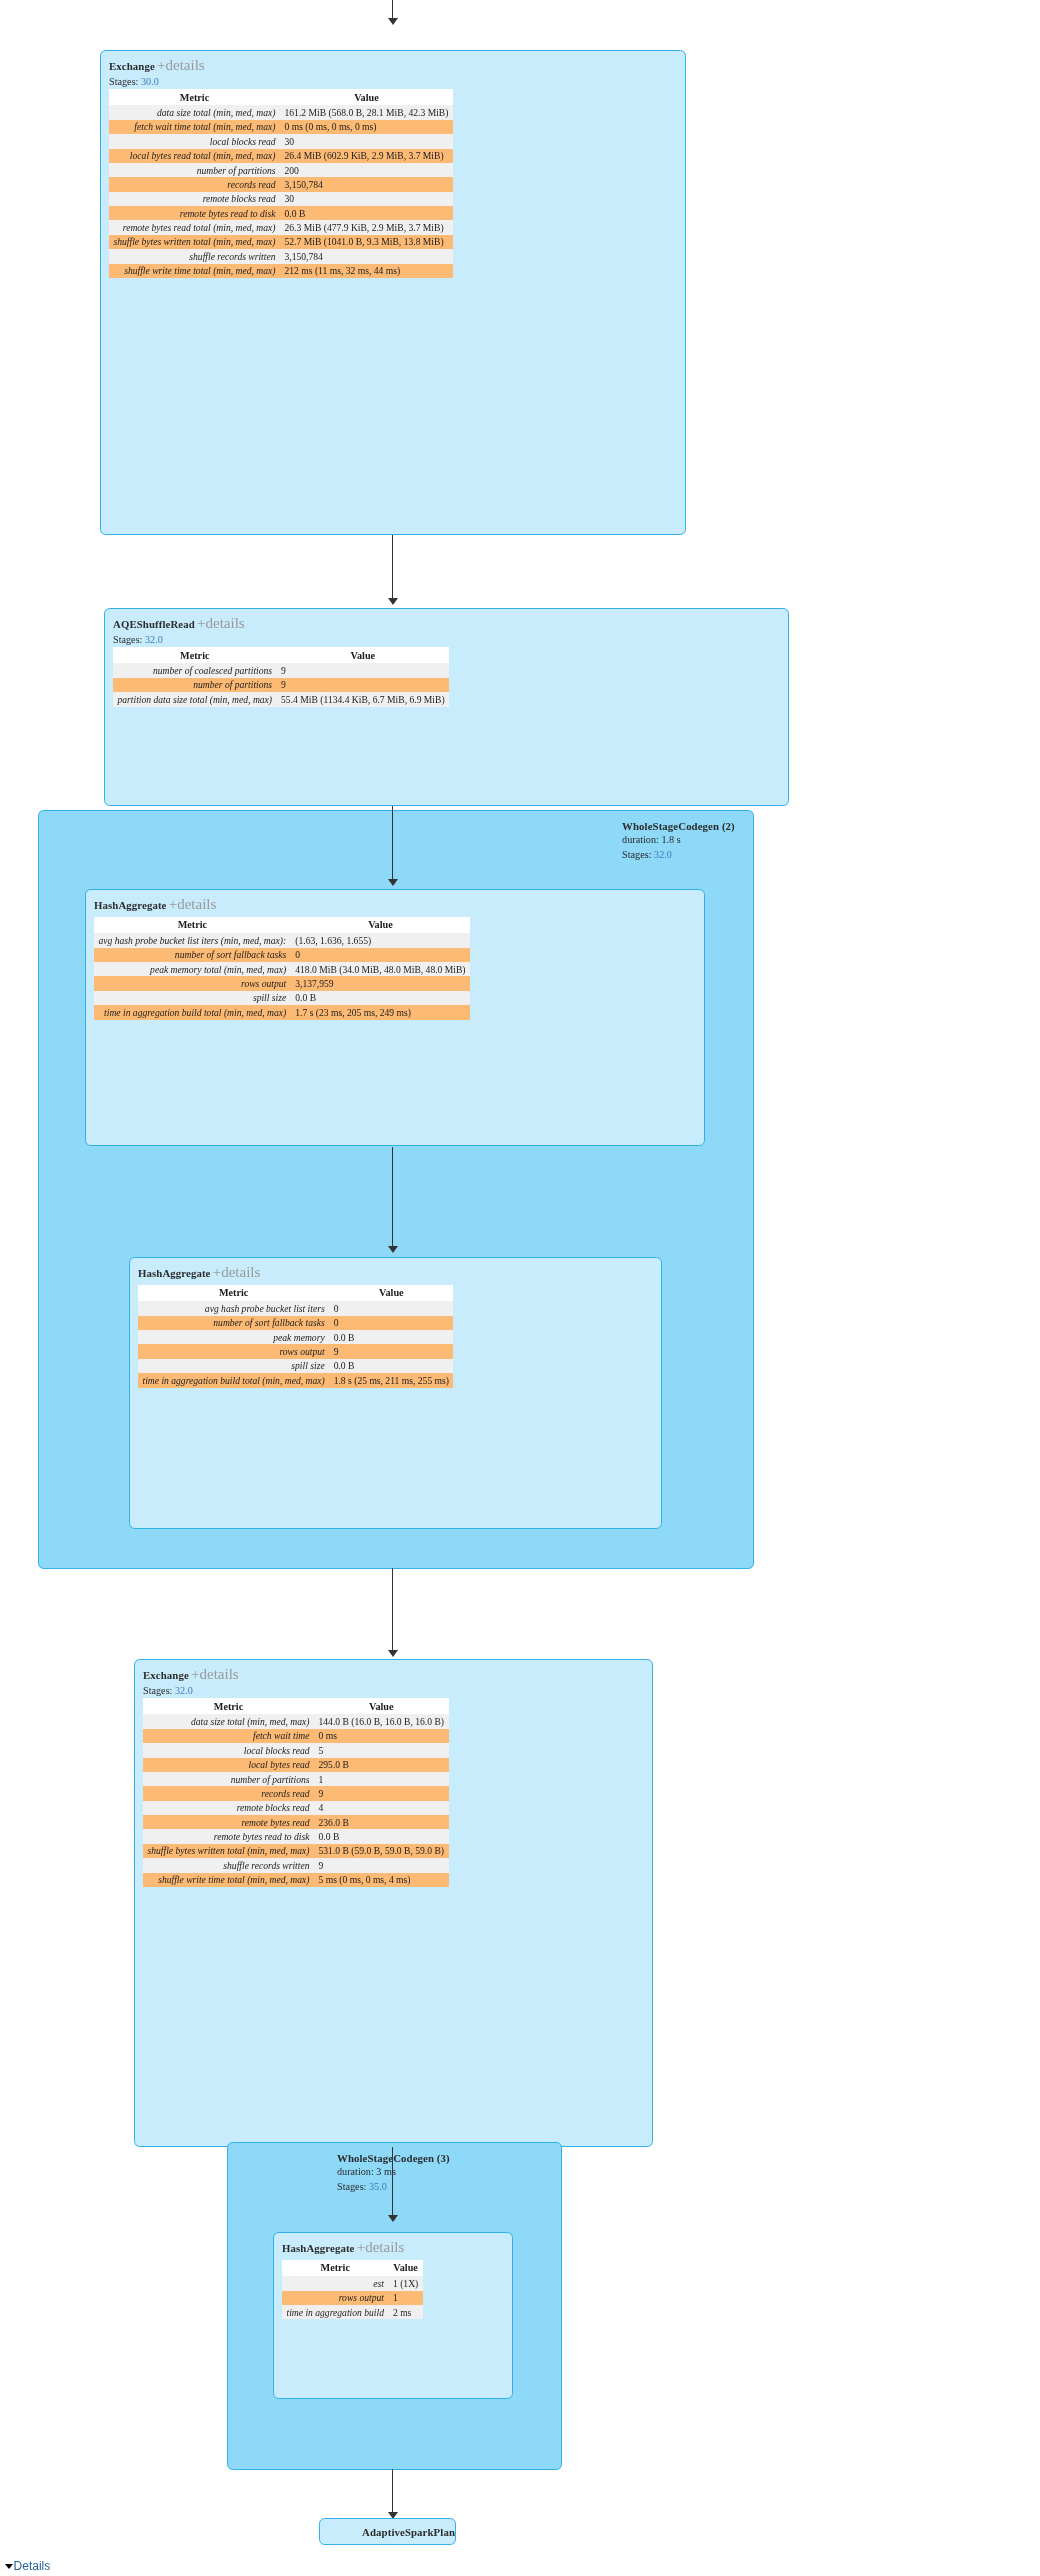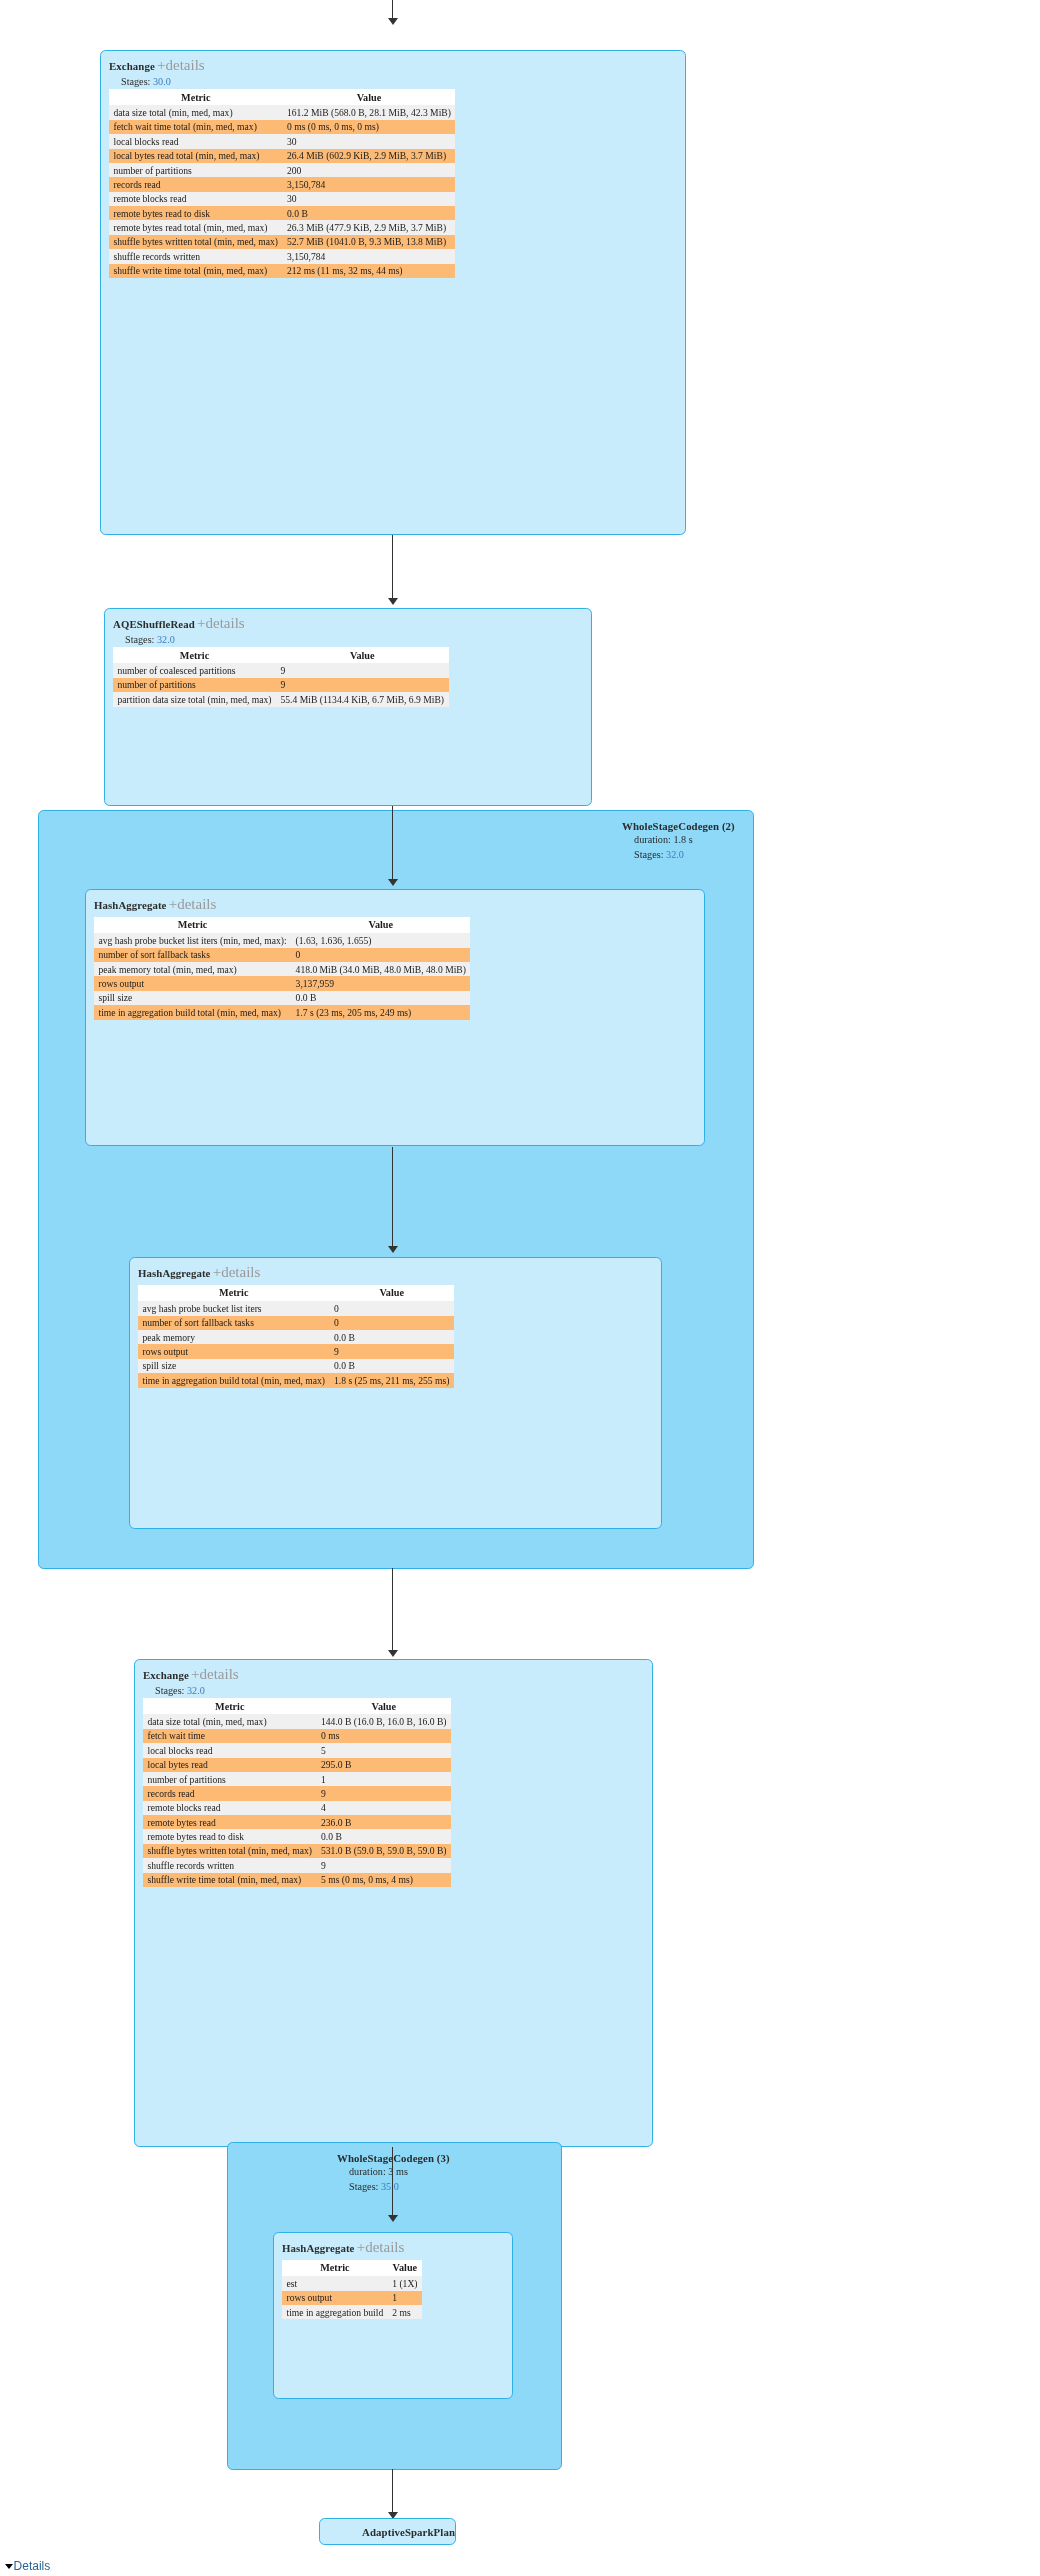--- a/index.html
+++ b/index.html
@@ -35,21 +35,20 @@
     font-weight: normal;
     color: #9a9a9a;
     font-size: 15px;
   }
   .node-sub {
     font-size: 10.2px;
     color: #2b2b2b;
     margin-top: 1.1px;
     line-height: 1.32;
     white-space: nowrap;
-    margin-left: 12px;
   }
   .stage-link { color: #3e7bbd; }
 
   .node-head {
     padding: 5.7px 8px 1.1px 8px;
   }
   .node-head.right {
     text-align: left;
   }
 
@@ -69,21 +68,21 @@
     font-size: 10.2px;
     white-space: nowrap;
   }
   table.metrics td {
     padding: 1.7px 4.5px;
     white-space: nowrap;
     vertical-align: top;
   }
   table.metrics tr.odd td { background: #f0f0f0; }
   table.metrics tr.even td { background: #fdba74; }
-  table.metrics td.k { text-align: left; }
+  table.metrics td.k { text-align: right; font-style: italic; }
   table.metrics td.v { text-align: left; }
 
   .table-wrap { padding: 0 8px 8px 8px; }
 
   
   .edge {
     position: absolute;
     width: 1.1px;
     background: #333333;
   }
@@ -187,21 +186,21 @@
             <td class="v">212 ms (11 ms, 32 ms, 44 ms)</td>
           </tr>
         </tbody>
       </table>
   </div>
 </div>
 
 <div class="edge" style="left:392px; top:535px; height:64px;"></div>
 <div class="arrowhead" style="left:388px; top:598px;"></div>
 
-<div class="node light" style="left:104px; top:608px; width:488px; height:198px;">
+<div class="node light" style="left:104px; top:608px; width:685px; height:198px;">
   <div class="node-head">
     <span class="node-title">AQEShuffleRead</span>
     <span class="node-details-link">+details</span>
     <div class="node-sub">
       <span>Stages: </span><span class="stage-link">32.0</span>
     </div>
   </div>
   <div class="table-wrap">
     <table class="metrics">
         <thead>

